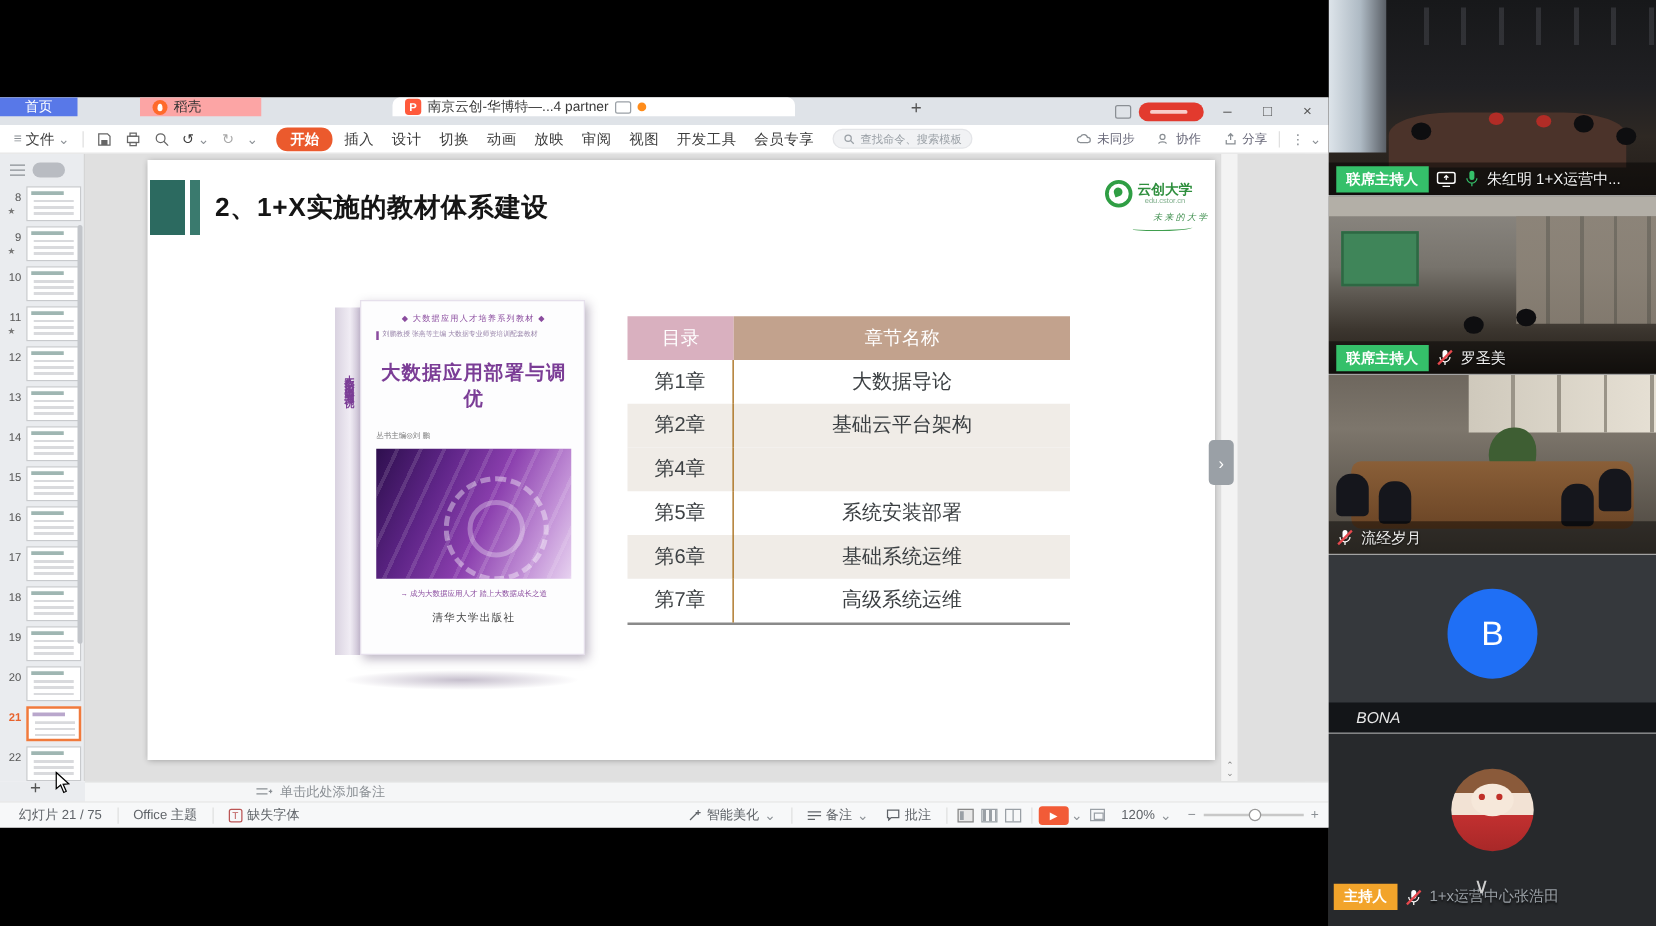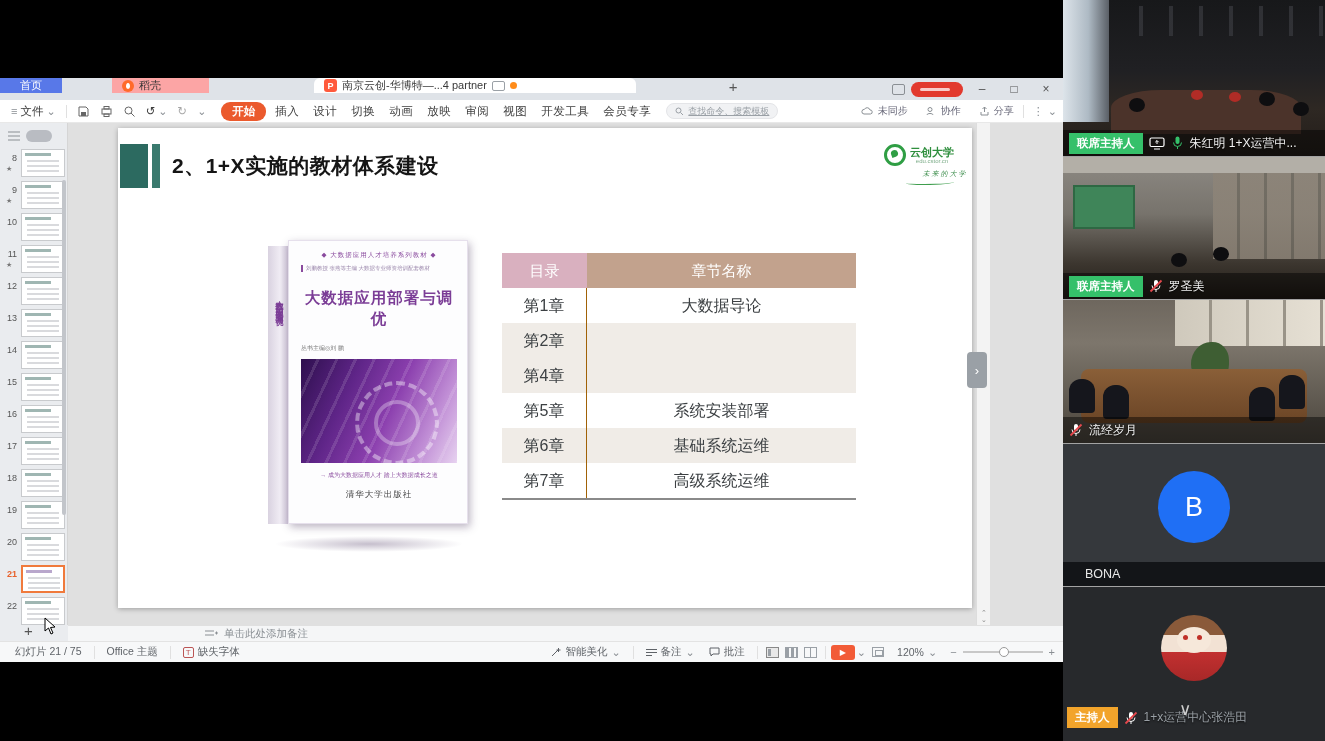--- a/index.html
+++ b/index.html
@@ -29,21 +29,21 @@
   .winbtn{width:26px;text-align:center;color:#555;font-size:12px;line-height:22px;}
   
   .menubar{height:23px;background:#fff;border-bottom:1px solid #e8e8e8;display:flex;align-items:center;
            font-size:11.5px;color:#3c3c3c;padding:0 6px;white-space:nowrap;}
   .m-gap{width:10px;flex:none;}
   .mi{display:flex;align-items:center;gap:3px;padding:0 5px;flex:none;}
   .sep-v{width:1px;height:13px;background:#e0e0e0;margin:0 5px;flex:none;}
   .ribbon-item{padding:0 7px;letter-spacing:.5px;flex:none;}
   .ribbon-active{background:#eb5a2d;color:#fff;border-radius:9px;padding:2px 11px;font-weight:bold;margin-right:2px;flex:none;}
   .searchpill{display:flex;align-items:center;gap:4px;background:#f1f2f4;border:1px solid #e4e5e8;border-radius:9px;
-              height:16px;padding:0 8px;color:#9aa0a6;font-size:9px;margin-left:8px;flex:none;text-decoration:underline;}
+              height:16px;padding:0 8px;color:#9aa0a6;font-size:9px;margin-left:8px;flex:none;}
   .m-right{margin-left:auto;display:flex;align-items:center;gap:4px;font-size:10px;color:#667;}
   .glyph{color:#8a8f94;font-size:11px;}
   .gray-ic{opacity:.45;}
   
   .workspace{position:relative;height:502px;background:#e0e0e0;overflow:hidden;}
   .thumbs{position:absolute;left:0;top:0;width:68px;height:502px;background:#eaecef;border-right:1px solid #d5d5d5;}
   .t-head{height:25px;display:flex;align-items:center;gap:6px;padding-left:8px;}
   .t-pill{width:26px;height:12px;border-radius:6px;background:#b9bcc2;}
   .t-item{position:relative;height:32px;}
   .t-num{position:absolute;left:2px;top:5px;width:15px;text-align:right;font-size:9px;color:#555;}
@@ -159,21 +159,21 @@
   .t3{top:300px;height:143px;background:linear-gradient(180deg,#6e675e 0%,#7d766c 30%,#4a443c 100%);}
   .t3-win{position:absolute;right:0;top:0;width:150px;height:46px;
       background:linear-gradient(90deg,#cfc9bc,#e6e0d4);}
   .t3-win::after{content:"";position:absolute;inset:0;background:repeating-linear-gradient(90deg,transparent 0 34px,#9a9488 34px 37px);}
   .t3-plant{position:absolute;left:128px;top:42px;width:38px;height:42px;background:#3e5e33;border-radius:55% 45% 50% 50%;}
   .t3-table{position:absolute;left:18px;bottom:20px;width:226px;height:54px;background:linear-gradient(180deg,#8a5f38,#6b4526);border-radius:8px;}
   .fig{position:absolute;width:26px;height:34px;border-radius:12px 12px 4px 4px;background:#15161c;}
   
   .t4{top:444px;height:142px;background:#35383c;}
   .t4-strip{position:absolute;left:0;bottom:0;width:100%;height:24px;background:#131518;display:flex;align-items:center;padding-left:22px;}
-  .t4-name{font-size:12.5px;color:#e8e8e8;}
+  .t4-name{font-size:12.5px;color:#e8e8e8;font-style:italic;}
   .avatarB{position:absolute;left:95px;top:27px;width:72px;height:72px;border-radius:50%;background:#1f6ff5;
            color:#fff;font-size:27px;display:flex;align-items:center;justify-content:center;}
   
   .t5{top:587px;height:154px;background:#27292c;}
   .anime{position:absolute;left:98px;top:28px;width:66px;height:66px;border-radius:50%;overflow:hidden;
      background:linear-gradient(180deg,#8a5a3a 0%,#8a5a3a 30%,#f2e2d4 30%,#f2e2d4 56%,#c23030 56%,#a82828 100%);}
   .anime::before{content:"";position:absolute;left:16px;top:12px;width:34px;height:26px;border-radius:50%;background:#f6e8da;}
   .anime::after{content:"";position:absolute;left:22px;top:20px;width:5px;height:5px;border-radius:50%;background:#c03028;box-shadow:14px 0 0 #c03028;}
   .t5-label{position:absolute;left:0;top:117px;width:100%;height:27px;display:flex;align-items:center;gap:6px;padding:0 4px;}
   .t5 .vname{color:#9aa0a6;}
@@ -406,20 +406,21 @@
               <div class="crow">
                 <div class="chead ch-l">目录</div>
                 <div class="chead ch-r">章节名称</div>
               </div>
               <div class="crow">
                   <div class="cc cc-l">第1章</div>
                   <div class="cc">大数据导论</div>
                 </div>
               <div class="crow r-even">
                   <div class="cc cc-l">第2章</div>
+                  <div class="cc">基础云平台架构</div>
                 </div>
               <div class="crow r-even">
                   <div class="cc cc-l">第4章</div>
                 </div>
               <div class="crow">
                   <div class="cc cc-l">第5章</div>
                   <div class="cc">系统安装部署</div>
                 </div>
               <div class="crow r-even">
                   <div class="cc cc-l">第6章</div>

